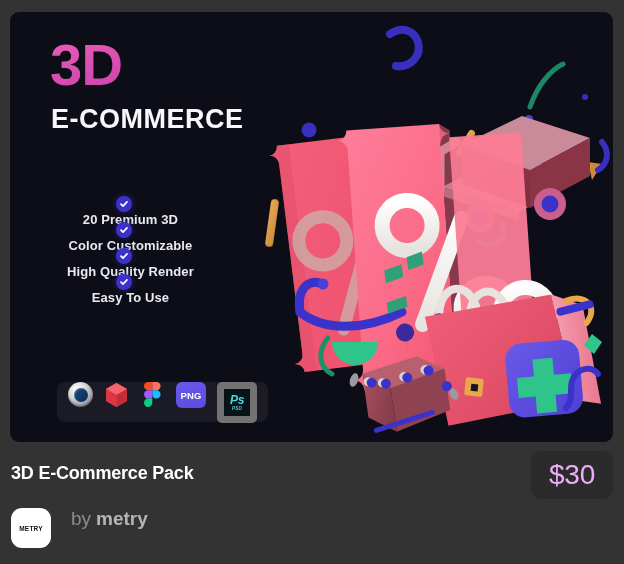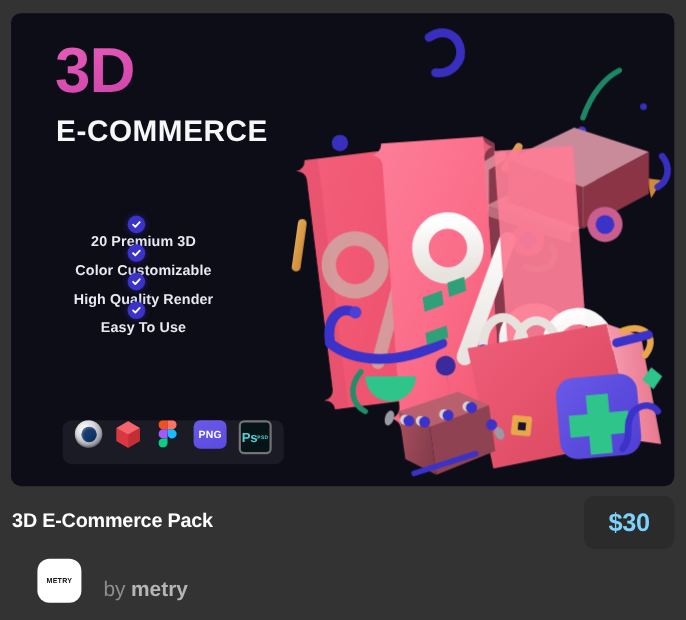--- a/index.html
+++ b/index.html
@@ -149,23 +149,24 @@
     color: #ffffff;
     font-size: 9.5px;
     font-weight: bold;
     letter-spacing: 0.2px;
   }
   .fmt-psd {
     width: 26px;
     height: 27px;
     border-radius: 5px;
     background: #061417;
-    border: 2px solid #737373;
-    flex-direction: row;
+    border: 7px solid #737373;
+    flex-direction: column;
     line-height: 1;
+    font-style: italic;
   }
   .psd-ps {
     color: #4fd4d8;
     font-size: 12px;
     font-weight: bold;
     letter-spacing: -0.3px;
     margin-top: 1px;
   }
   .psd-tag {
     color: #4fd4d8;
@@ -210,33 +211,32 @@
     top: 9px;
     width: 82px;
     height: 48px;
     border-radius: 9px;
     background: #2b2b2b;
     display: flex;
     align-items: center;
     justify-content: center;
   }
   .price-text {
-    color: #7dd3fc;
-    font-size: 23px;
-    font-weight: bold;
+    color: #f0abfc;
+    font-size: 28px;
+    font-weight: normal;
     letter-spacing: -0.2px;
   }
 
   .author-row {
     position: absolute;
     left: 11px;
     top: 66px;
     display: flex;
-    align-items: flex-end;
-    margin-left: 23px;
+    align-items: flex-start;
   }
   .avatar {
     width: 40px;
     height: 40px;
     border-radius: 11px;
     background: #ffffff;
     display: flex;
     align-items: center;
     justify-content: center;
     flex: 0 0 40px;

